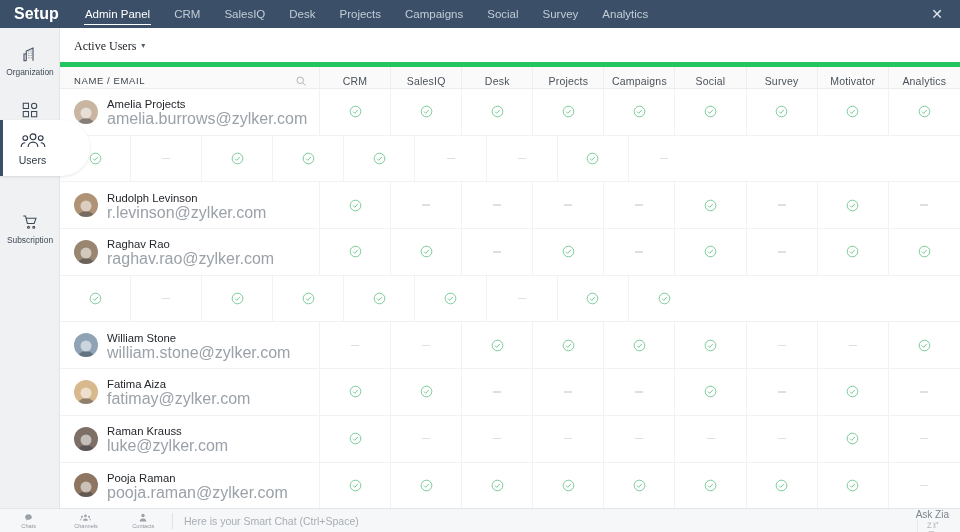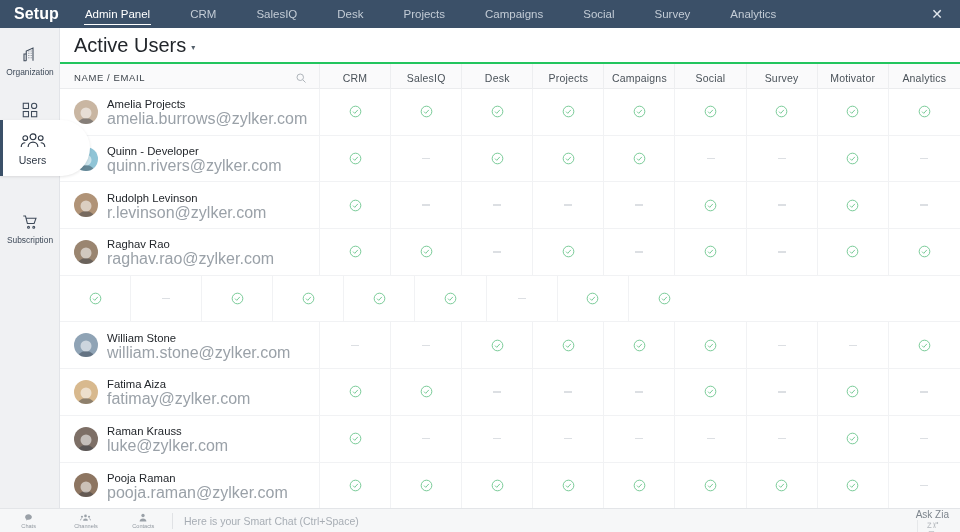--- a/index.html
+++ b/index.html
@@ -14,21 +14,21 @@
   
   .topbar {
     position: absolute; top: 0; left: 0; width: 960px; height: 28px;
     background: #3b5068;
     display: flex; align-items: center;
   }
   .topbar-setup {
     color: #ffffff; font-size: 16px; font-weight: bold;
     padding: 0 14px 0 14px; letter-spacing: .1px;
   }
-  .topnav { display: flex; align-items: center; height: 28px; gap: 16px; }
+  .topnav { display: flex; align-items: center; height: 28px; gap: 0; }
   .topnav-item {
     color: #c3ccd6; font-size: 11.5px; padding: 0 12px;
     height: 28px; line-height: 28px; cursor: pointer; white-space: nowrap;
   }
   .topnav-item.active { color: #ffffff; position: relative; }
   .topnav-item.active::after {
     content: ""; position: absolute; left: 11px; right: 11px; bottom: 3px;
     height: 1.5px; background: #ffffff;
   }
   .topbar-close {
@@ -65,21 +65,21 @@
 
   
   .main {
     position: absolute; left: 60px; top: 28px;
     width: 900px; height: 504px; background: #ffffff;
   }
   .page-head {
     height: 34px; display: flex; align-items: center;
     padding: 0 14px 0 14px; position: relative;
   }
-  .page-title { font-size: 20px; color: #22262b; }
+  .page-title { font-size: 12px; color: #22262b; font-family: Liberation Serif, serif; }
   .caret { margin-left: 5px; color: #55606c; font-size: 8px; vertical-align: middle; }
   .head-actions {
     position: absolute; right: 12px; top: 3px;
     display: flex; align-items: center; gap: 8px;
   }
   .btn {
     height: 22px; border-radius: 12px; font-size: 11px;
     display: flex; align-items: center; justify-content: center;
     padding: 0 13px; cursor: pointer; white-space: nowrap;
   }
@@ -88,21 +88,21 @@
   .btn-icon {
     width: 22px; height: 22px; border-radius: 50%;
     border: 1px solid #d6dae0; background: #fbfbfc;
     display: flex; align-items: center; justify-content: center; cursor: pointer;
   }
 
   
   .table { width: 900px; }
   .thead {
     display: flex; height: 27px; background: #fafafb;
-    border-top: 2px solid #22c55e; border-bottom: 1px solid #ebecee;
+    border-top: 5px solid #22c55e; border-bottom: 1px solid #ebecee;
   }
   .th {
     font-size: 10.5px; color: #4a5259; letter-spacing: .2px;
     display: flex; align-items: center; justify-content: center;
     border-right: 1px solid #edeef0; height: 27px;
   }
   .th.name {
     justify-content: space-between; padding: 0 12px 0 14px;
     width: 260px; flex: none; font-size: 9.5px; letter-spacing: .6px; color: #3d444b;
   }
@@ -343,30 +343,20 @@
             <div class="td-app">
               <span>
                 <svg width="13" height="13" viewBox="0 0 22 22" fill="none" stroke="#68c48a" stroke-width="1.5">
                   <circle cx="11" cy="11" r="9"></circle>
                   <path d="M6.8 11.2l2.9 2.9 5.3-5.8"></path>
                 </svg>
               </span>
             </div>
           </div>
           <div class="trow">
-            <div class="td-name">
-              <span class="avatar" style="background:#8fc4d6">
-                <span class="body"></span>
-                <span class="face"></span>
-              </span>
-              <span>
-                <div class="uname">Quinn - Developer</div>
-                <div class="uemail">quinn.rivers@zylker.com</div>
-              </span>
-            </div>
             <div class="td-app">
               <span>
                 <svg width="13" height="13" viewBox="0 0 22 22" fill="none" stroke="#68c48a" stroke-width="1.5">
                   <circle cx="11" cy="11" r="9"></circle>
                   <path d="M6.8 11.2l2.9 2.9 5.3-5.8"></path>
                 </svg>
               </span>
             </div>
             <div class="td-app">
               <span class="dash"></span>

